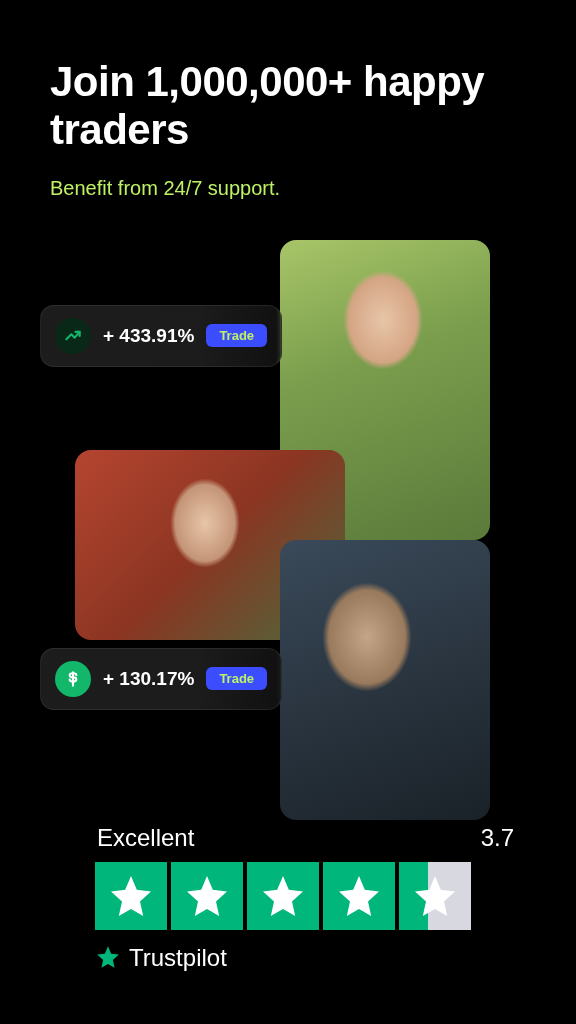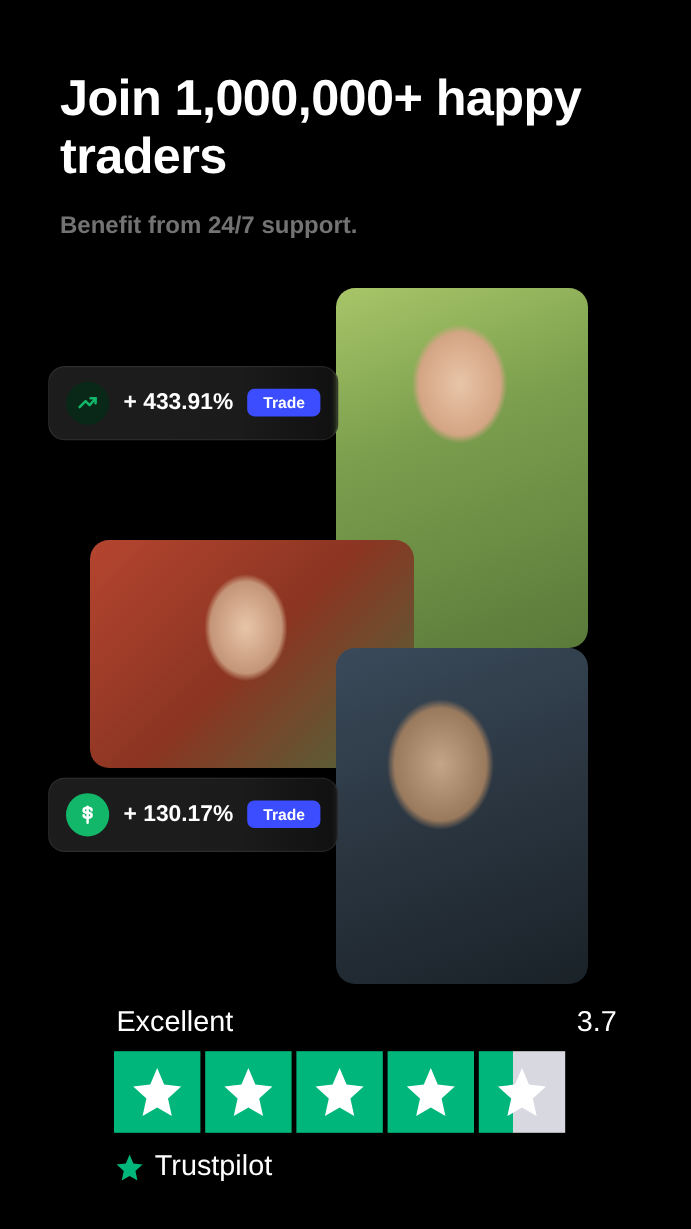--- a/index.html
+++ b/index.html
@@ -14,23 +14,23 @@
     }
     .heading {
       font-size: 42px;
       font-weight: 700;
       line-height: 1.15;
       padding: 58px 30px 0 50px;
       letter-spacing: -0.5px;
     }
     .subheading {
       font-size: 20px;
-      font-weight: 700;
+      font-weight: 400;
       padding: 22px 50px 0 50px;
-      color: #737373;
+      color: #bef264;
     }
     .collage {
       position: relative;
       margin-top: 40px;
       height: 600px;
     }
     .photo {
       position: absolute;
       border-radius: 16px;
       overflow: hidden;
@@ -106,31 +106,31 @@
     .icon-dollar { background: #12b76a; }
     .icon-circle svg { width: 20px; height: 20px; }
     .pill-value {
       font-size: 19px;
       font-weight: 700;
       color: #fff;
       white-space: nowrap;
     }
     .trade-btn {
       background: #3b4dff;
-      color: #ffffff;
+      color: #bef264;
       font-size: 13px;
       font-weight: 600;
       padding: 4px 13px;
       border-radius: 6px;
       border: none;
       cursor: pointer;
     }
     .trustpilot {
       position: absolute;
-      bottom: 38px;
+      bottom: 52px;
       left: 95px;
       right: 60px;
     }
     .tp-top {
       display: flex;
       justify-content: space-between;
       align-items: baseline;
       font-size: 24px;
       margin-bottom: 10px;
       padding: 0 2px;
@@ -154,21 +154,21 @@
     .tp-star-box.partial {
       background: linear-gradient(90deg, #00b67a 0%, #00b67a 40%, #d8d8e0 40%, #d8d8e0 100%);
     }
     .tp-star-box svg {
       width: 48px;
       height: 48px;
       fill: #fff;
     }
     .tp-brand {
       display: flex;
-      align-items: flex-end;
+      align-items: flex-start;
       gap: 8px;
       font-size: 24px;
       font-weight: 400;
     }
     .tp-brand-star {
       width: 26px;
       height: 26px;
       fill: #00b67a;
     }
   </style>

